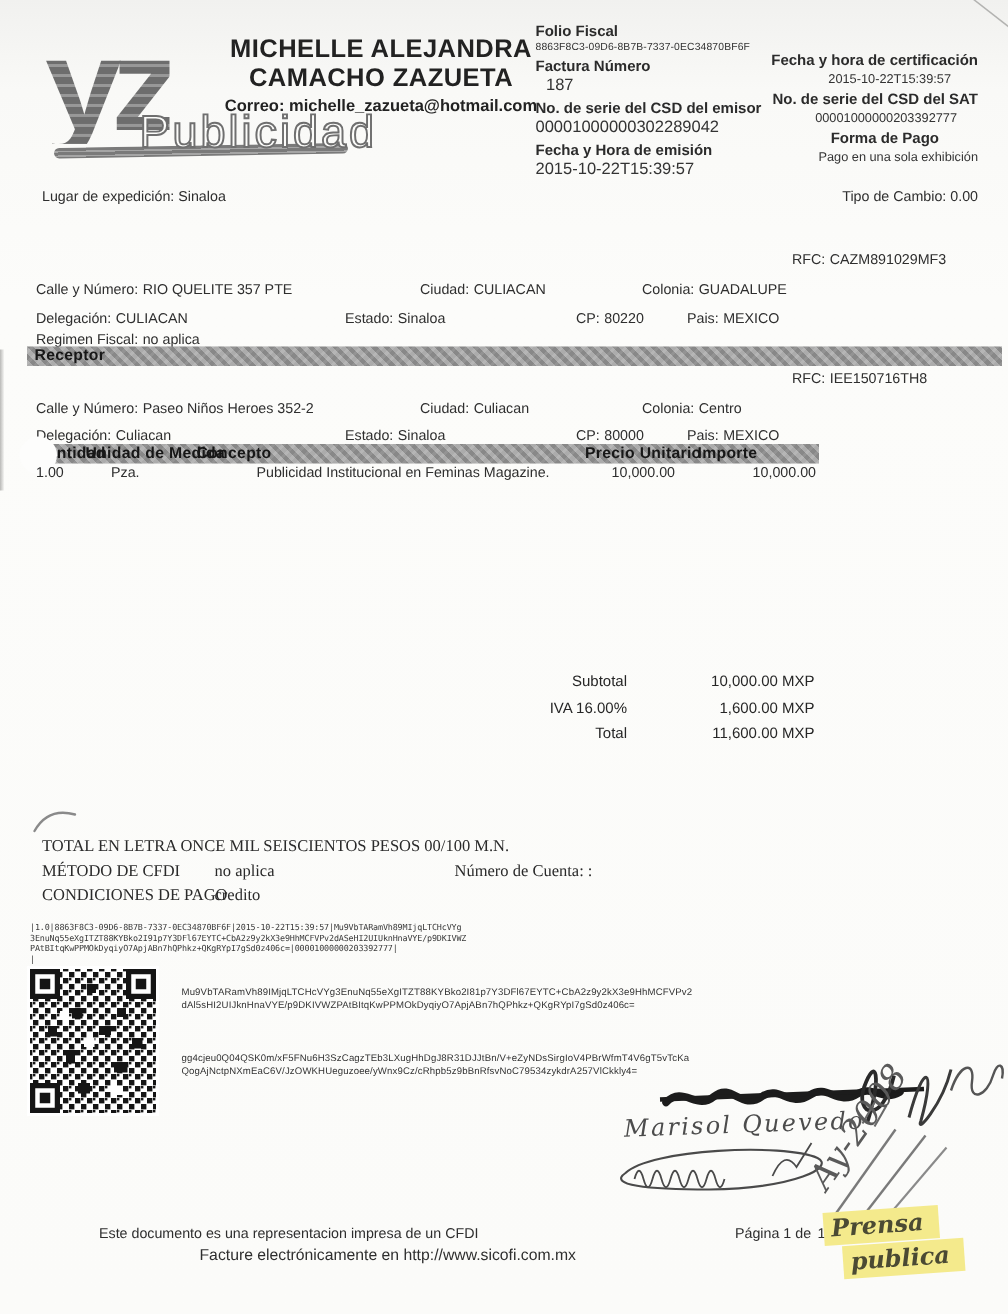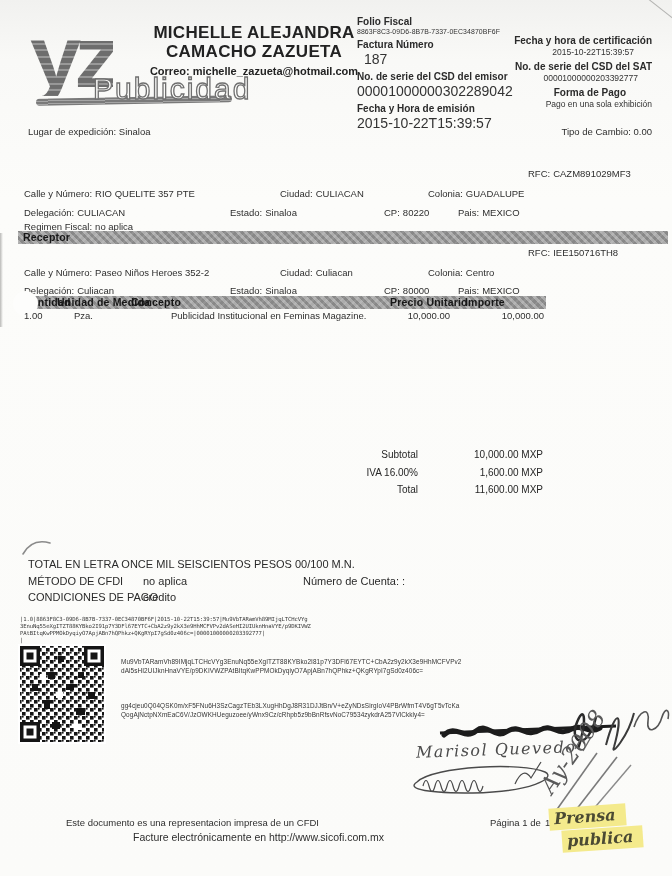--- a/index.html
+++ b/index.html
@@ -4,21 +4,21 @@
 <style>
   html,body { margin:0; padding:0; background:#e9e9e7; }
   .page {
     position:relative; width:672px; height:876px; overflow:hidden;
     background:linear-gradient(180deg,#f1f1ef 0px,#f9f9f7 60px,#fcfcfa 200px,#fbfbf9 100%);
     font-family:"Liberation Sans", sans-serif; color:#262626;
   }
   .abs { position:absolute; white-space:nowrap; }
   .t9  { font-size:9.5px; color:#2e2e2e; }
   .t10 { font-size:10px; }
-  .t11 { font-size:11px; color:#2a2a2a; }
+  .t11 { font-size:11px; color:#2a2a2a;font-family:Liberation Serif, serif; }
   .lblv span { margin-right:3px; }
   
   .logo-yz {
     position:absolute; left:30px; top:16px; font-size:92px; line-height:82px;
     font-weight:bold; letter-spacing:-7px; transform:scaleY(.95);
     background:repeating-linear-gradient(180deg,#6d6d6d 0 5px,#989898 5px 7px);
     -webkit-background-clip:text; background-clip:text; color:transparent;
   }
   .logo-word {
     position:absolute; left:93px; top:72px; font-size:30px; letter-spacing:2px;
@@ -27,21 +27,21 @@
   .logo-swoosh {
     position:absolute; left:36px; top:97px; width:196px; height:7px; border-radius:4px;
     transform:rotate(-1deg);
     background:repeating-linear-gradient(180deg,#7a7a7a 0 2px,#a5a5a5 2px 3px);
   }
   .name-block { position:absolute; left:128px; top:23px; width:252px; text-align:center; }
   .name-block .nm { font-size:17px; font-weight:bold; line-height:19px; letter-spacing:.3px; color:#222; }
   .name-block .em { font-size:11px; font-weight:bold; margin-top:4px; color:#222; }
   .fiscal-block { position:absolute; left:357px; top:12px; width:170px; }
   .fiscal-block .fl { font-size:10px; font-weight:bold; color:#2b2b2b; margin-top:4px; }
-  .fiscal-block .fv { font-size:14px; color:#333; margin-top:1px; }
+  .fiscal-block .fv { font-size:11px; color:#333; margin-top:1px; }
   .fiscal-block .folio { font-size:6.9px; letter-spacing:.1px; }
   .cert-block { position:absolute; right:20px; top:15px; width:180px; text-align:right;margin-top:16px; }
   .cert-block .fl { font-size:10px; font-weight:bold; color:#2b2b2b; margin-top:4px; }
   .cert-block .fv { font-size:8.5px; color:#333; margin-top:1px; }
   
   .bar {
     position:absolute; height:13px; line-height:13px; padding-left:5px;
     background:#979797;
     background-image:repeating-linear-gradient(45deg,rgba(255,255,255,.20) 0 3px,rgba(0,0,0,.10) 3px 6px),
                      repeating-linear-gradient(-45deg,rgba(255,255,255,.12) 0 2px,rgba(0,0,0,0) 2px 5px);

